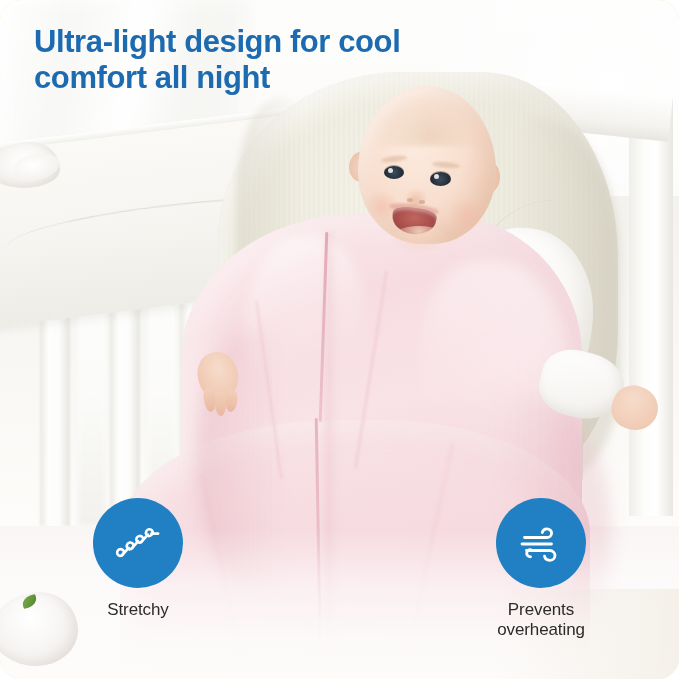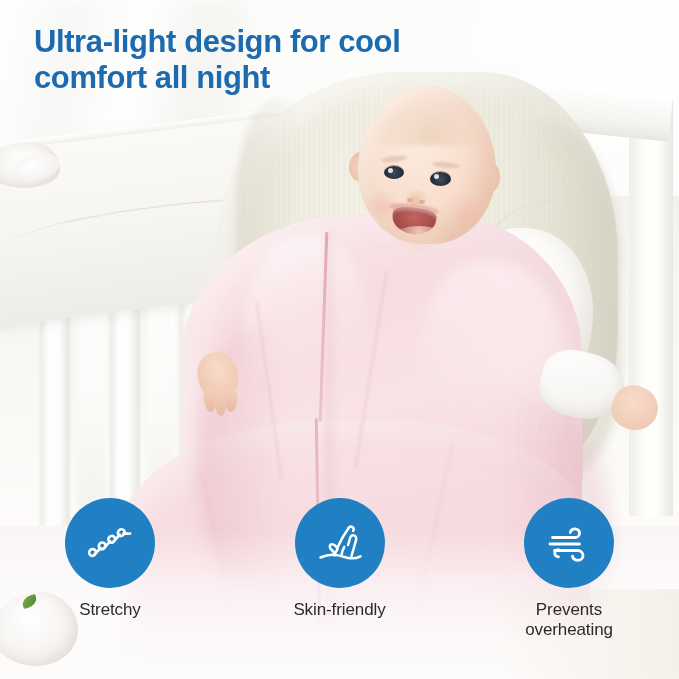--- a/index.html
+++ b/index.html
@@ -11,20 +11,21 @@
   body {
     font-family: "Liberation Sans", sans-serif;
   }
 
   #stage {
     position: relative;
     width: 679px;
     height: 679px;
     overflow: hidden;
     background: #bef264;
+    border-radius: 21px;
   }
 
   
   .photo {
     position: absolute;
     inset: 0;
     overflow: hidden;
     background:
       linear-gradient(to bottom, #fdfdfc 0%, #fbf9f8 38%, #faf6f5 70%, #f8f5f3 100%);
   }
@@ -510,21 +511,21 @@
     white-space: pre-line;
   }
 
   
   .features {
     position: absolute;
     left: 0; top: 498px;
     width: 679px;
     display: flex;
     justify-content: space-between;
-    padding: 0 44px;
+    padding: 0 72px;
     box-sizing: border-box;
   }
   .feature {
     width: 132px;
     display: flex;
     flex-direction: column;
     align-items: center;
   }
   .badge {
     width: 90px; height: 90px;
@@ -645,36 +646,20 @@
             <path d="M30.8 27.3c3.3-3.4 5.1-5.4 7-7.7"></path>
             <path d="M38.8 21.2c-2.6-.6-3.6-3-2.4-5.1 1.2-2.1 4.2-2.4 5.6-.7 1.5 1.8.5 4.3-1.6 5.3"></path>
             <path d="M41.5 18.6h6.6"></path>
           </g>
         </svg>
       </div>
       <div class="feature-label">Stretchy</div>
     </div>
 
 
-    <div class="feature">
-      <div class="badge" style="background:#2080c3">
-        <svg width="56" height="56" viewBox="0 0 56 56">
-          <g fill="none" stroke="#ffffff" stroke-width="2.5" stroke-linecap="round" stroke-linejoin="round">
-            <path d="M8.5 42.5c5.8-2.6 11-3.2 15.8-2.4 5.3.9 9.5 2.6 13.5 3.1 3.6.5 7.2-.1 10.7-1.9"></path>
-            <path d="M39.5 40.8c1.8-5.6 3.3-11 4.6-15.9.6-2.3-.6-4.1-2.2-4.5-1.7-.4-3.2.6-3.8 2.6l-2 7"></path>
-            <path d="M36.8 12.8c-4.4 6.1-8.5 13.2-11.5 20.2"></path>
-            <path d="M36.8 12.8c.9-1.2 2.5-1.5 3.7-.7 1.2.9 1.5 2.5.7 3.8"></path>
-            <path d="M25.3 33c-1.2-1.7-2.6-3-4.2-3.6-1.8-.7-3.3.3-3.3 2 0 1.2.7 2.4 1.9 3.6l3 3"></path>
-            <path d="M22.6 40.4c.3-2.2 1.4-4.4 3-6.3"></path>
-            <path d="M29.5 39.9c.4-2.8 1.4-5.6 2.8-8.1"></path>
-          </g>
-        </svg>
-      </div>
-      <div class="feature-label">Skin-friendly</div>
-    </div>
 
     <div class="feature">
       <div class="badge" style="background:#2080c3">
         <svg width="56" height="56" viewBox="0 0 56 56">
           <g fill="none" stroke="#ffffff" stroke-width="2.8" stroke-linecap="round" stroke-linejoin="round">
             <path d="M11.5 22.5h22.4c2.6 0 4.7-1.9 4.7-4.3s-2.1-4.3-4.7-4.3c-2.3 0-4.2 1.6-4.6 3.7"></path>
             <path d="M9 29h29.5"></path>
             <path d="M13.5 35.5h23.2c2.9 0 5.3 2.2 5.3 4.9s-2.4 4.9-5.3 4.9c-2.6 0-4.8-1.8-5.2-4.2"></path>
             <path d="M17.5 41.8c-2.1 0-3.8-1.6-3.8-3.6s1.7-3.6 3.8-3.6"></path>
           </g>

